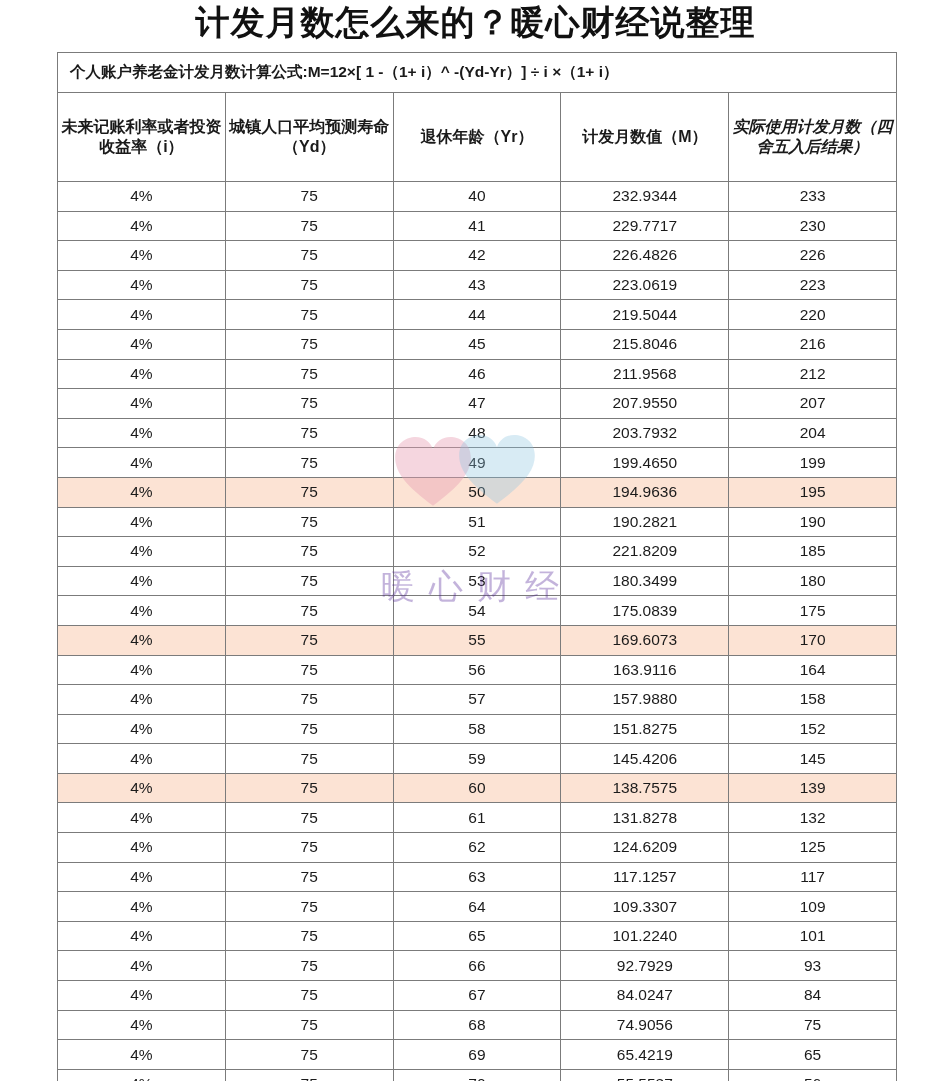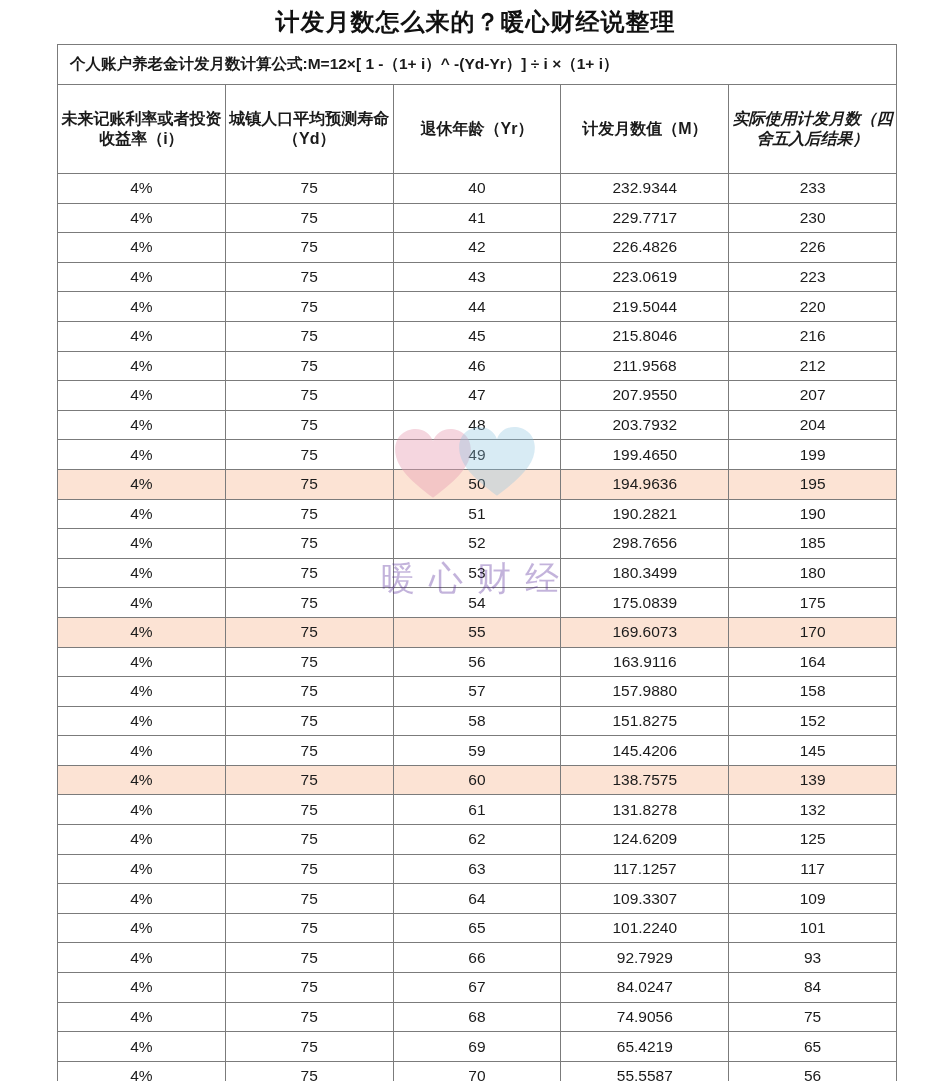--- a/index.html
+++ b/index.html
@@ -10,24 +10,24 @@
   body {
     width: 951px;
     height: 1081px;
     font-family: "Liberation Sans", sans-serif;
     color: #1a1a1a;
     position: relative;
     overflow: hidden;
   }
   #page-title {
     text-align: center;
-    font-size: 24px;
+    font-size: 34px;
     font-weight: bold;
     letter-spacing: 1px;
-    padding-top: 6px;
+    padding-top: 0;
     padding-bottom: 6px;
     color: #111;
   }
   .table-wrap {
     margin: 0 54px 0 57px;
     position: relative;
   }
   .watermark {
     position: absolute;
     left: 0; right: 0; top: 0; bottom: 0;
@@ -222,21 +222,21 @@
           <td>4%</td>
           <td>75</td>
           <td>51</td>
           <td>190.2821</td>
           <td>190</td>
         </tr>
         <tr>
           <td>4%</td>
           <td>75</td>
           <td>52</td>
-          <td>298.7656</td>
+          <td>221.8209</td>
           <td>185</td>
         </tr>
         <tr>
           <td>4%</td>
           <td>75</td>
           <td>53</td>
           <td>180.3499</td>
           <td>180</td>
         </tr>
         <tr>

